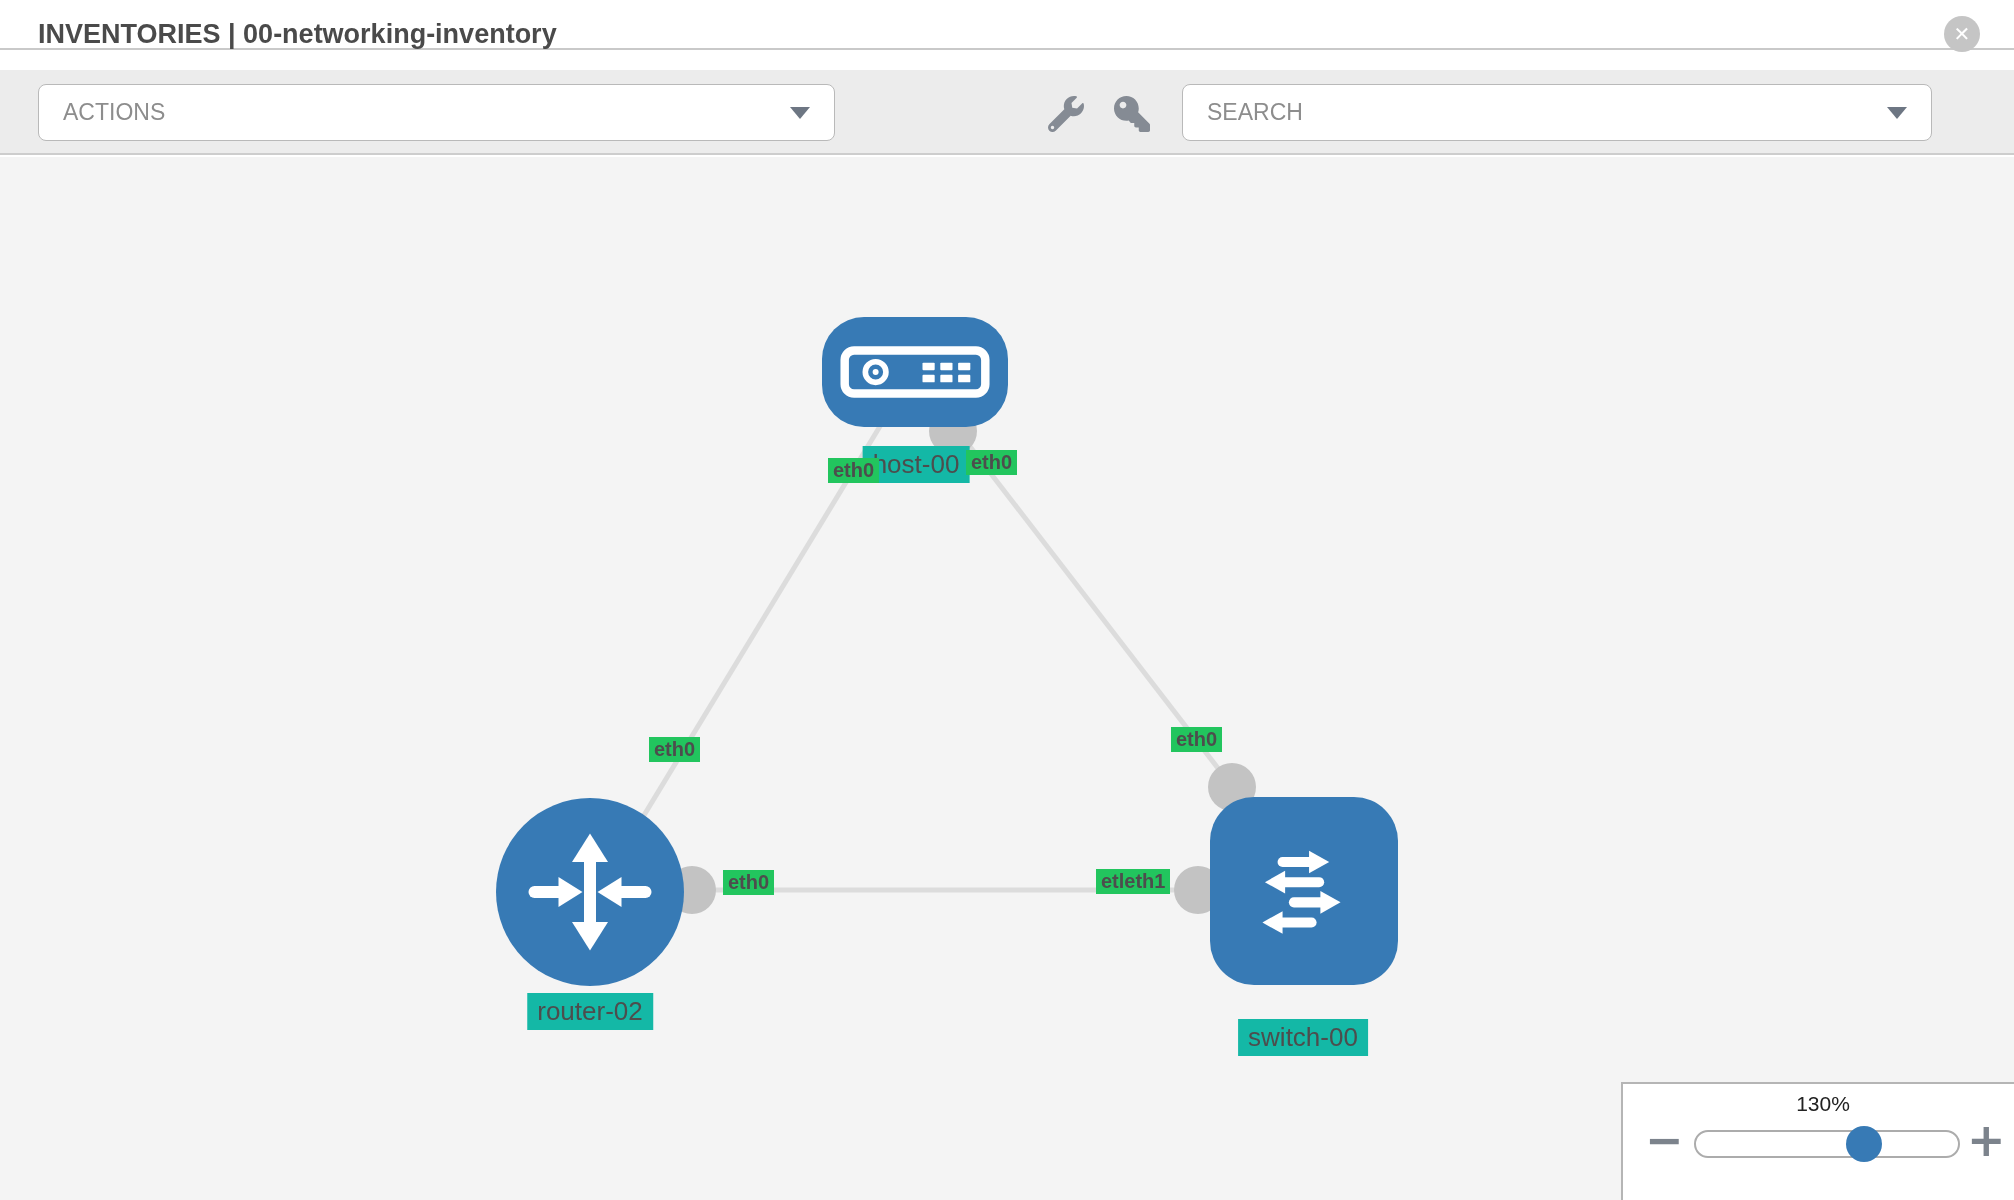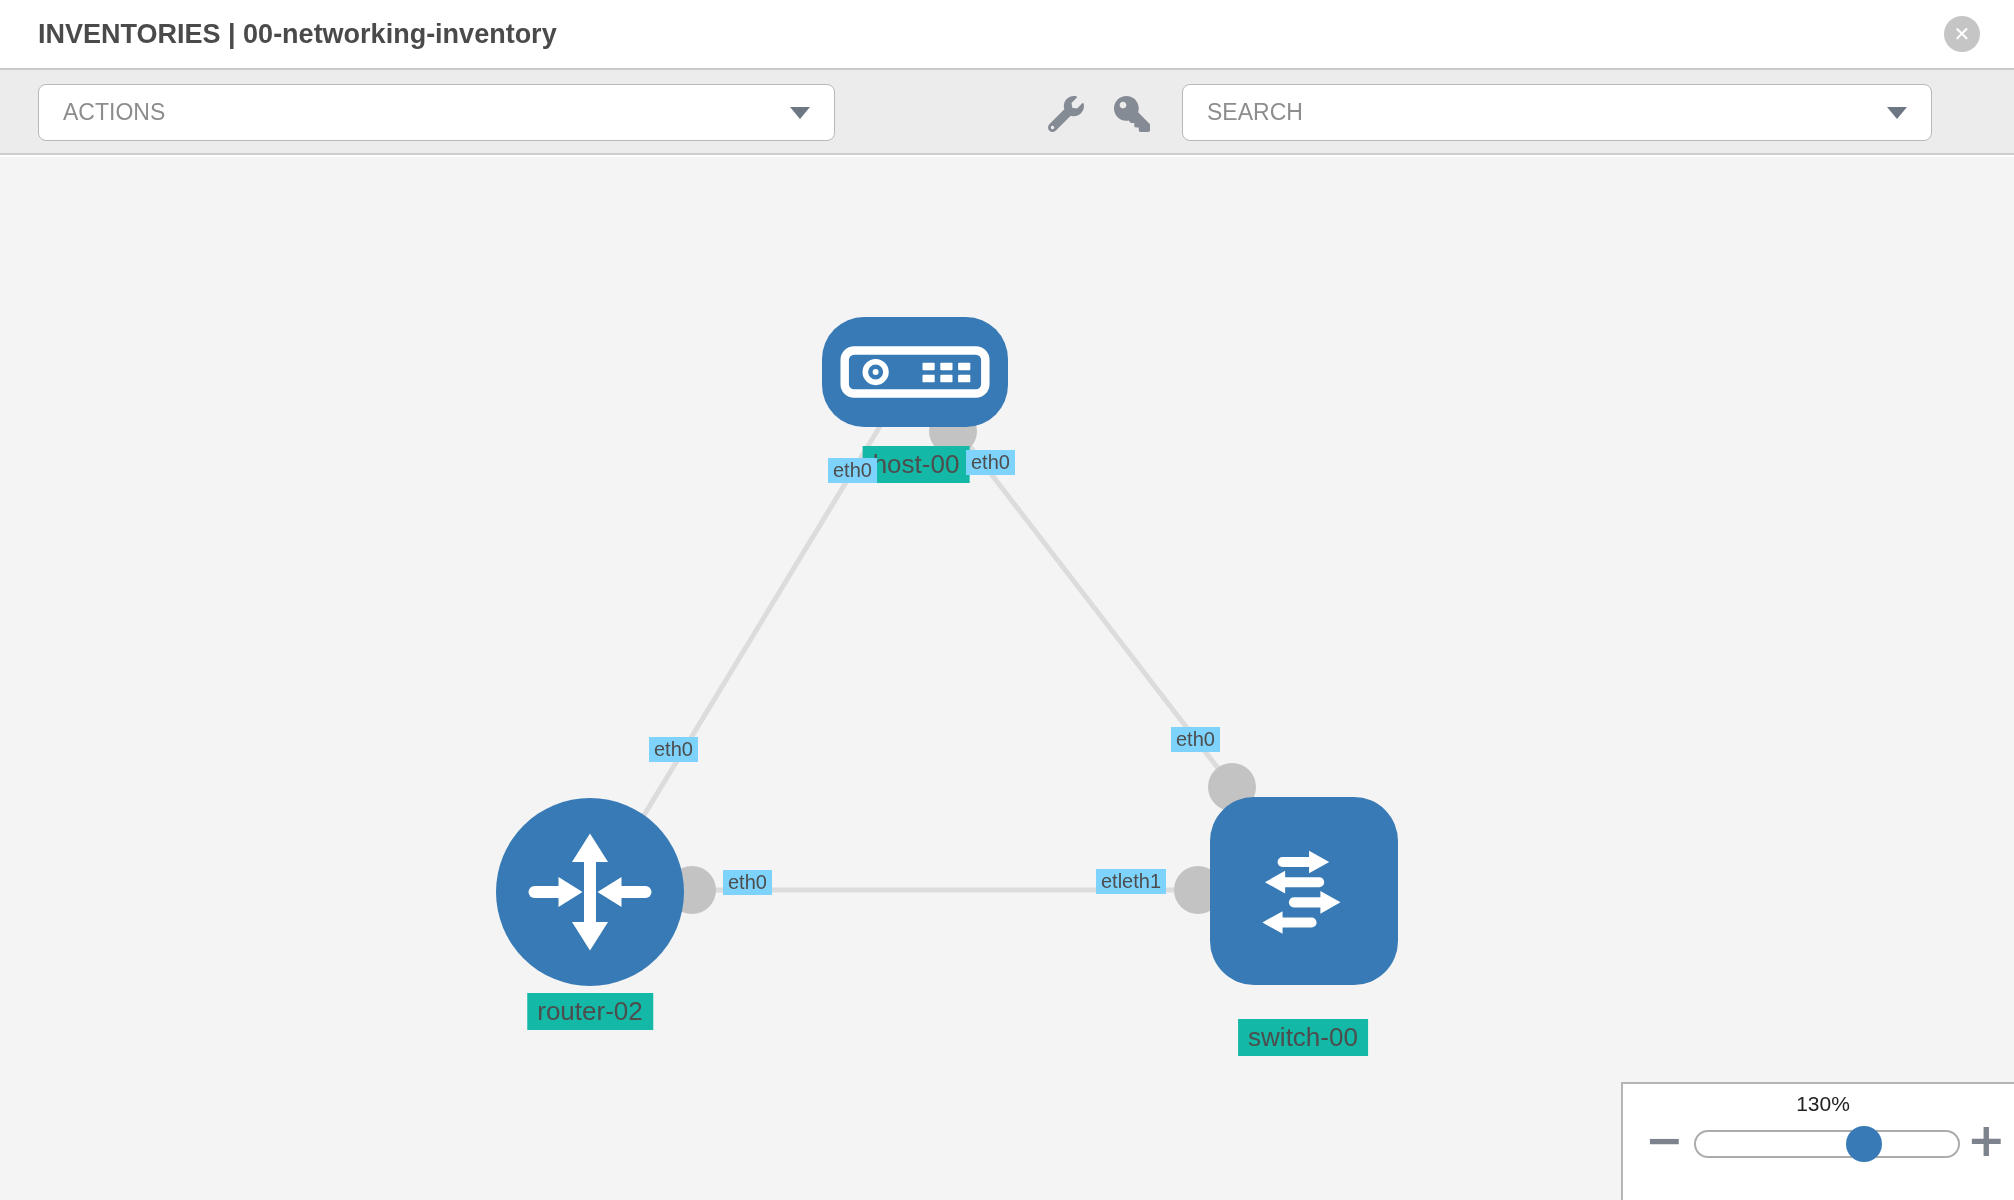--- a/index.html
+++ b/index.html
@@ -1,21 +1,21 @@
 <!DOCTYPE html>
 <html><head>
 <meta charset="utf-8">
 <style>
   * { margin:0; padding:0; box-sizing:border-box; }
   html,body { width:2014px; height:1200px; overflow:hidden; background:#fff;
               font-family:"Liberation Sans","DejaVu Sans",sans-serif; }
   .stage { position:relative; width:2014px; height:1200px; }
 
   
-  .header { position:absolute; left:0; top:0; width:2014px; height:70px;
+  .header { position:absolute; left:0; top:0; width:2014px; height:50px;
             background:#fff; border-bottom:2px solid #c9c9c9; }
   .header-title { position:absolute; left:38px; top:0; line-height:68px;
             font-size:27px; font-weight:bold; color:#4a4a4a; }
   .close-btn { position:absolute; left:1944px; top:16px; width:36px; height:36px;
             border-radius:50%; background:#c5c5c5; color:#fff; text-align:center;
             line-height:36px; font-size:20px; font-weight:bold; cursor:pointer; }
 
   
   .toolbar { position:absolute; left:0; top:70px; width:2014px; height:85px;
              background:#ececec; border-bottom:2px solid #cdcdcd; }
@@ -32,22 +32,22 @@
   .canvas { position:absolute; left:0; top:157px; width:2014px; height:1043px;
             background:#f4f4f4; }
   .net-svg { position:absolute; left:0; top:0; }
   .node { position:absolute; background:#377ab5; }
   .node svg { position:absolute; left:50%; top:50%; transform:translate(-50%,-50%); }
   .node-host   { left:822px; top:160px; width:186px; height:110px; border-radius:42px; }
   .node-router { left:496px; top:641px; width:188px; height:188px; border-radius:50%; }
   .node-switch { left:1210px; top:640px; width:188px; height:188px; border-radius:44px; }
   .node-label { position:absolute; transform:translateX(-50%); background:#14b8a6;
             color:#4d4d4d; font-size:26px; padding:3px 10px; white-space:nowrap; }
-  .port-label { position:absolute; background:#7dd3fc; color:#4d4d4d; font-size:20px;
-            padding:1px 5px; white-space:nowrap; }
+  .port-label { position:absolute; background:#22c55e; color:#4d4d4d; font-size:20px;
+            padding:1px 5px; white-space:nowrap;font-weight:bold; }
 
   
   .zoom-panel { position:absolute; left:1621px; top:1082px; width:400px; height:125px;
             background:#fff; border:2px solid #b5b5b5; }
   .zoom-level { position:absolute; left:0; top:8px; width:400px; text-align:center;
             font-size:21px; color:#222; }
   .zoom-minus,.zoom-plus { position:absolute; top:26px; font-size:46px; font-weight:bold;
             color:#7c838c; line-height:60px; cursor:pointer;
             font-family:"DejaVu Sans",sans-serif; }
   .zoom-minus { left:22px; }

